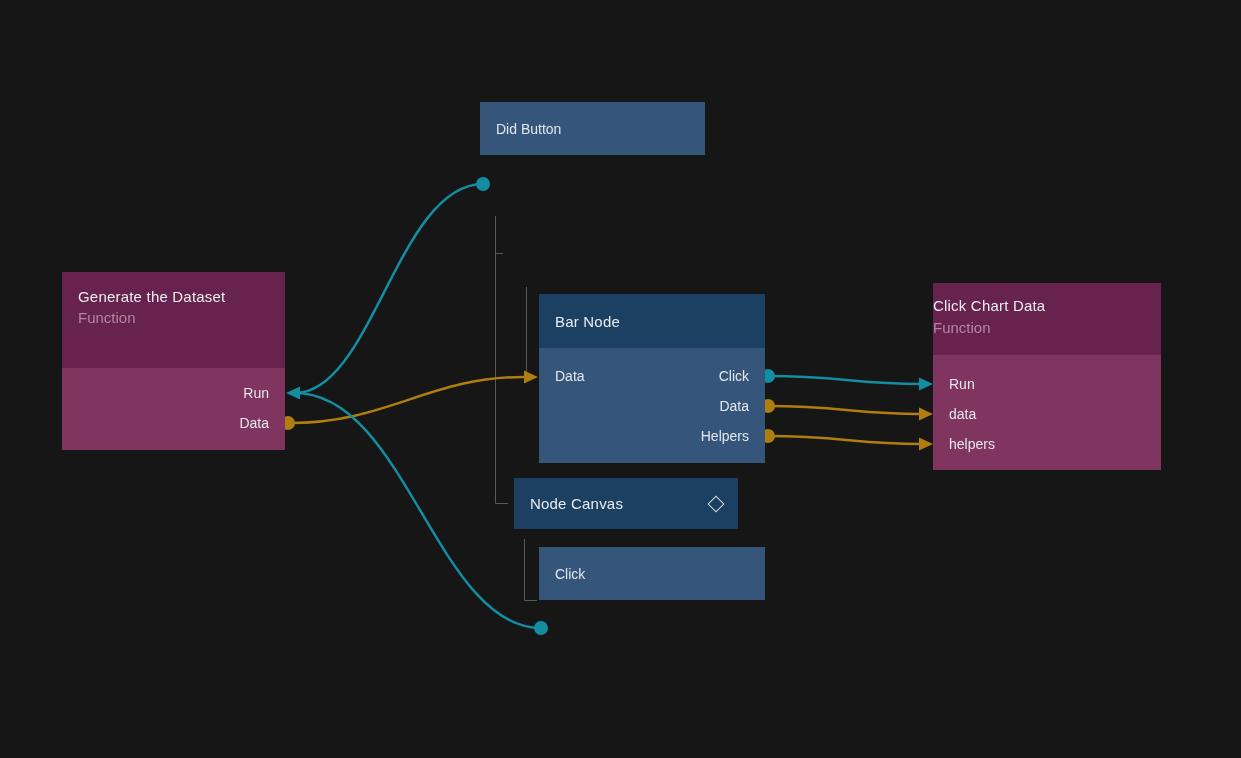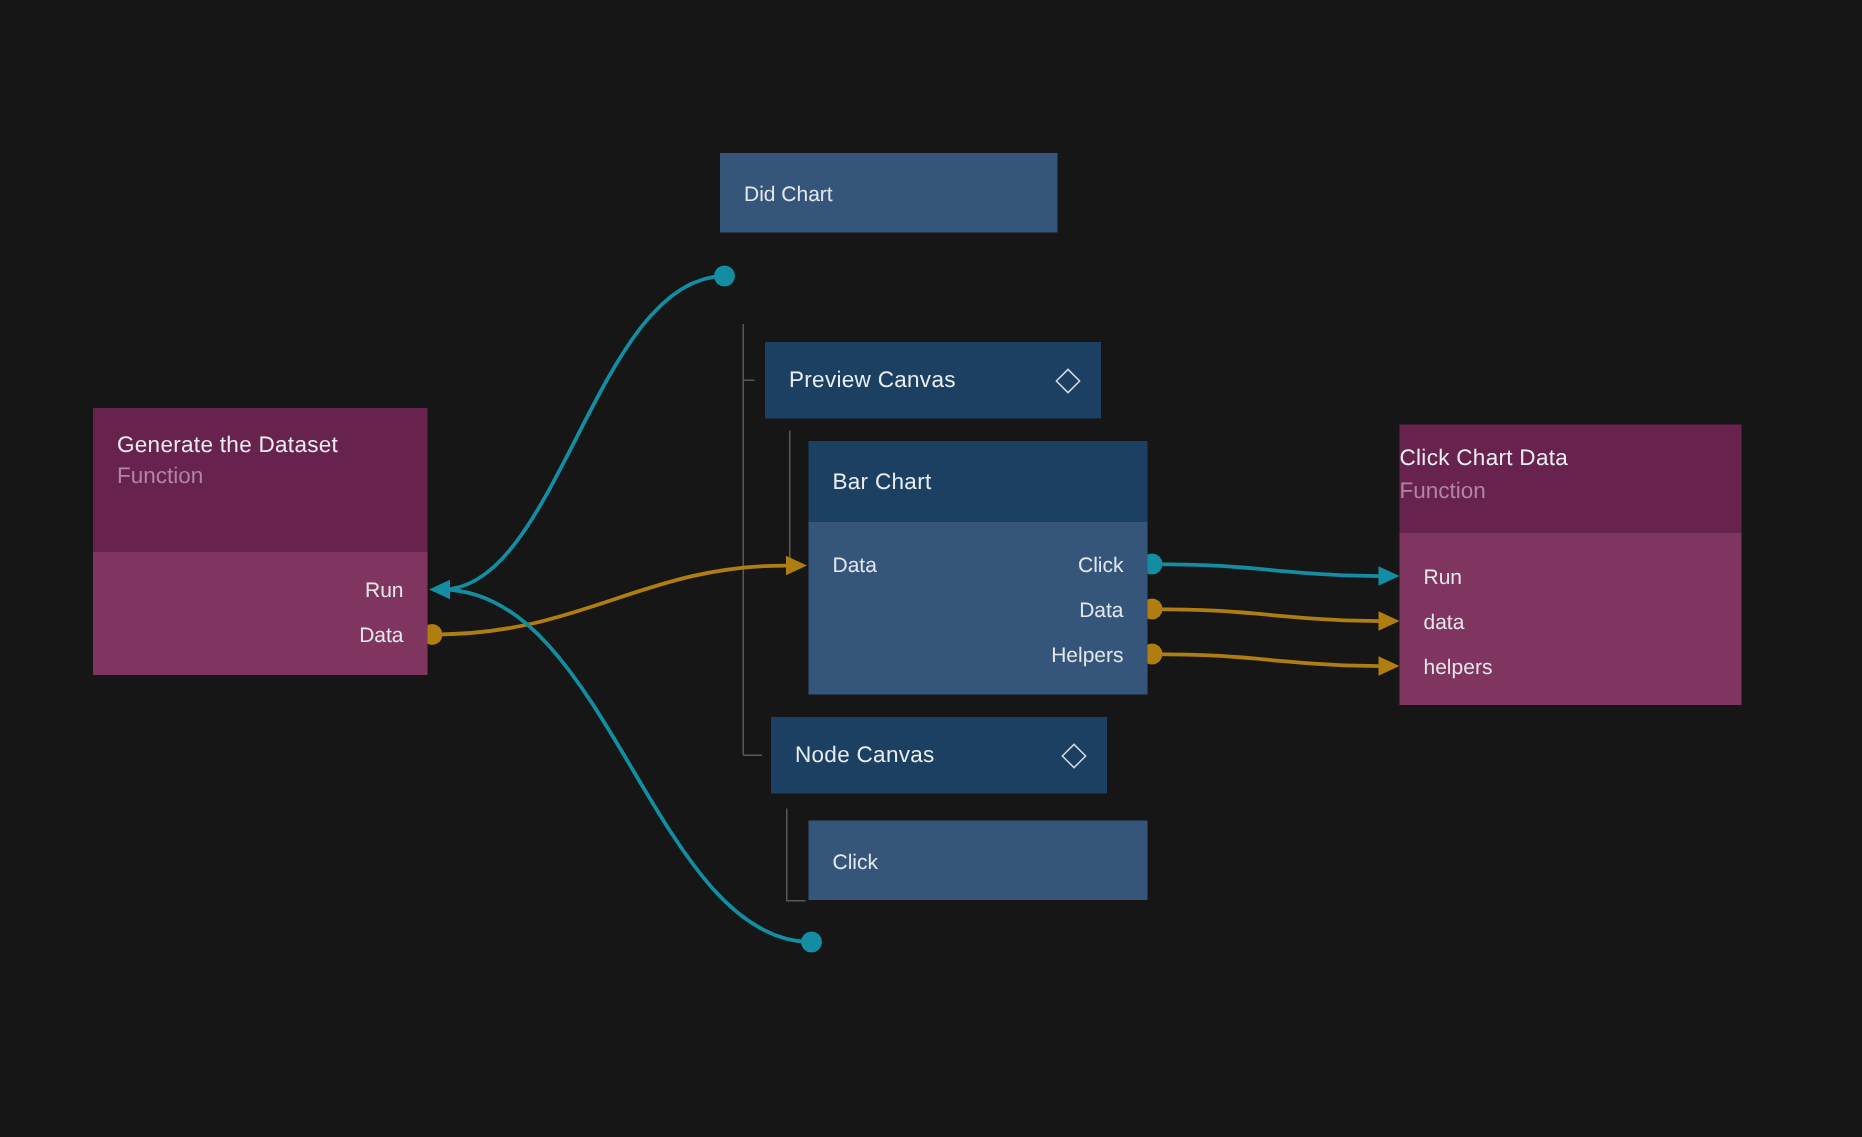--- a/index.html
+++ b/index.html
@@ -98,35 +98,29 @@
         <span class="port">Run</span>
       </div>
       <div class="port-row right-only">
         <span class="port">Data</span>
       </div>
     </div>
   </div>
 
   <div class="node" style="left:480px;top:102px;width:225px;height:108px;">
     <div class="body-blue row-band" style="height:53px;">
-      <span class="port">Did Chart</span>
+      <span class="port">Did Button</span>
     </div>
   </div>
 
-  <div class="node hdr-blue" style="left:510px;top:228px;width:224px;height:51px;">
-    <div class="single-hdr">
-      <span class="node-title">Preview Canvas</span>
-      <span class="diamond"></span>
-    </div>
-  </div>
 
   <div class="node" style="left:539px;top:294px;width:226px;height:169px;">
     <div class="hdr-blue" style="height:54px;">
       <div class="single-hdr">
-        <span class="node-title">Bar Chart</span>
+        <span class="node-title">Bar Node</span>
       </div>
     </div>
     <div class="body-blue" style="height:115px;padding-top:13px;box-sizing:border-box;">
       <div class="port-row">
         <span class="port">Data</span>
         <span class="port">Click</span>
       </div>
       <div class="port-row right-only">
         <span class="port">Data</span>
       </div>

